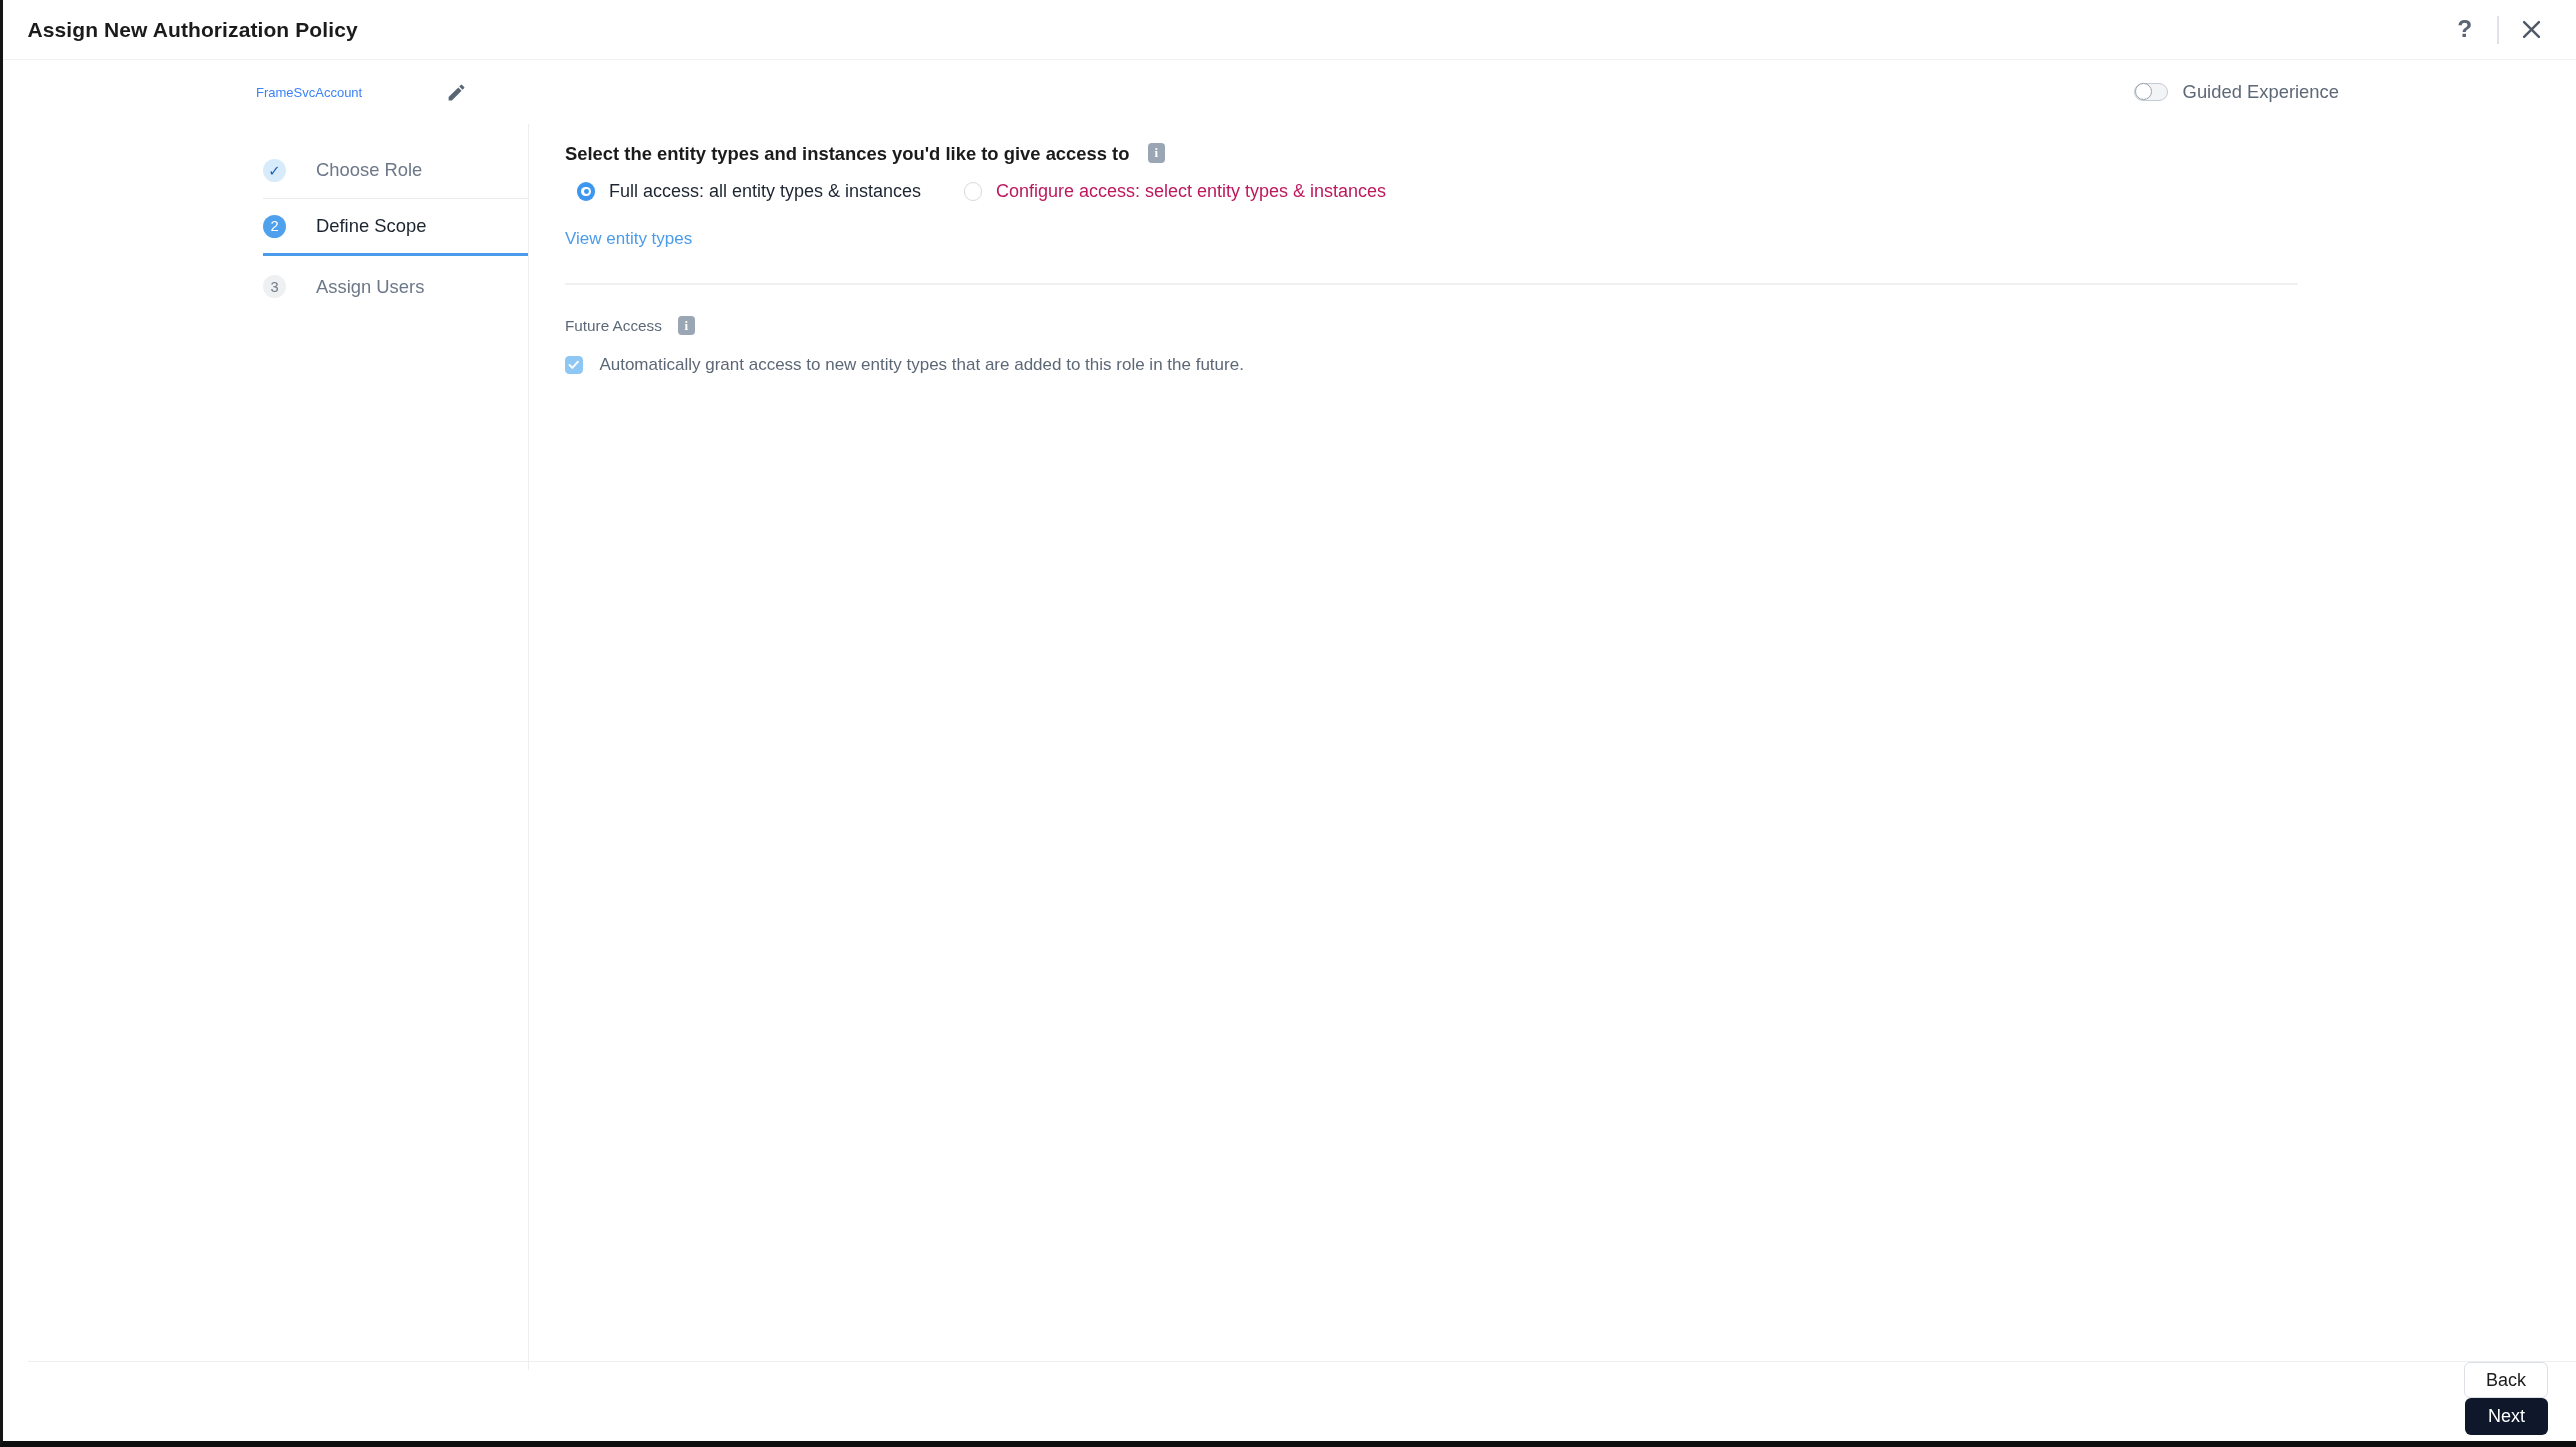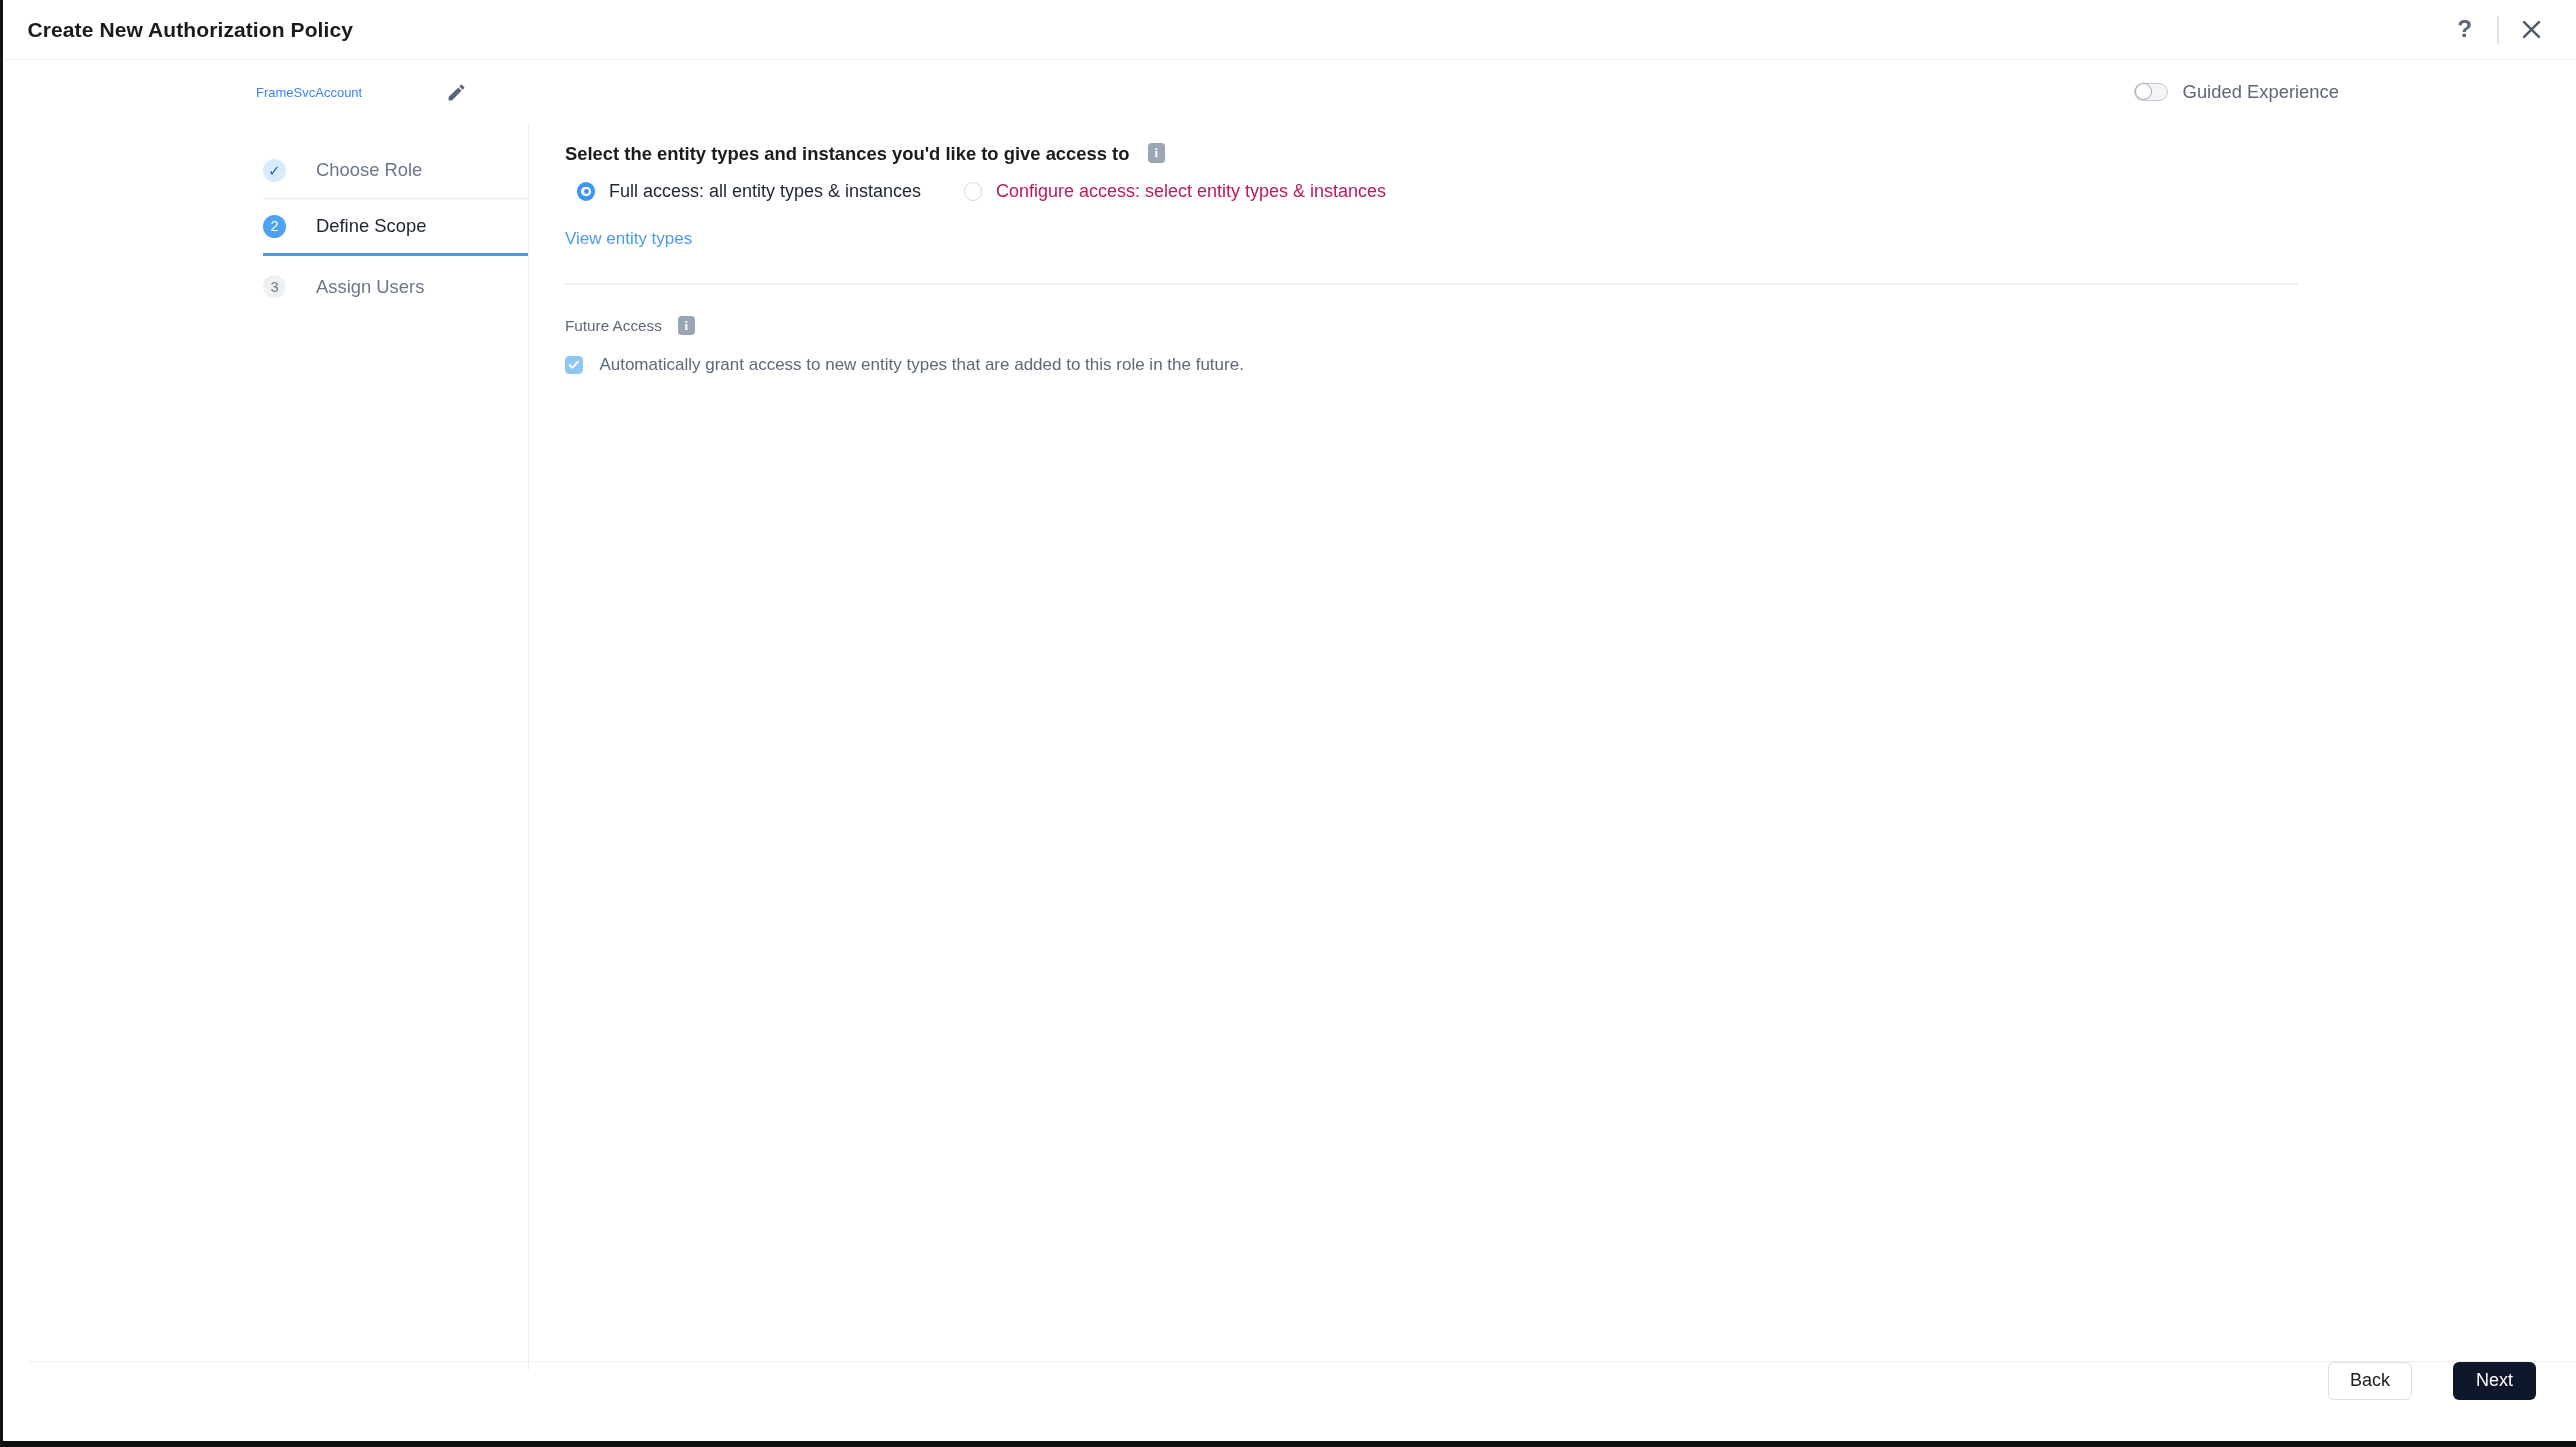--- a/index.html
+++ b/index.html
@@ -301,23 +301,24 @@
     color: #5d6877;
   }
 
   
   .footer {
     position: absolute;
     left: 24.5px; right: 0; bottom: 6.1px;
     height: 74px;
     border-top: 1.8px solid #eceef0;
     display: flex;
-    align-items: flex-start;
+    align-items: flex-end;
     justify-content: flex-end;
-    padding-right: 40px;
+    padding-right: 28px;
+    flex-direction: column;
   }
   .btn {
     font-family: "Liberation Sans", sans-serif;
     font-size: 18px;
     border-radius: 6.1px;
     cursor: pointer;
     height: 38px;
     display: flex;
     align-items: center;
     justify-content: center;
@@ -335,21 +336,21 @@
     padding: 0 23px;
     margin-left: 41px;
   }
 </style>
 </head>
 <body>
 
 <div class="app-window">
 
   <div class="titlebar">
-    <div class="titlebar-title">Create New Authorization Policy</div>
+    <div class="titlebar-title">Assign New Authorization Policy</div>
     <div class="titlebar-actions">
       <button class="icon-btn">
         <span class="help-glyph">?</span>
       </button>
       <div class="titlebar-divider"></div>
       <button class="icon-btn">
         <svg width="21" height="21" viewBox="0 0 34 34">
           <line x1="5" y1="5" x2="29" y2="29" stroke="#4f5a68" stroke-width="4" stroke-linecap="round"></line>
           <line x1="29" y1="5" x2="5" y2="29" stroke="#4f5a68" stroke-width="4" stroke-linecap="round"></line>
         </svg>

